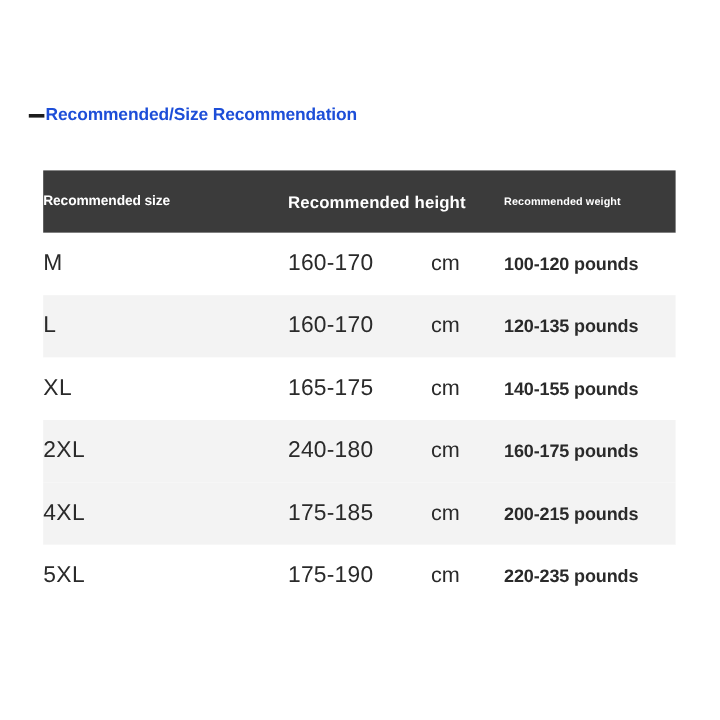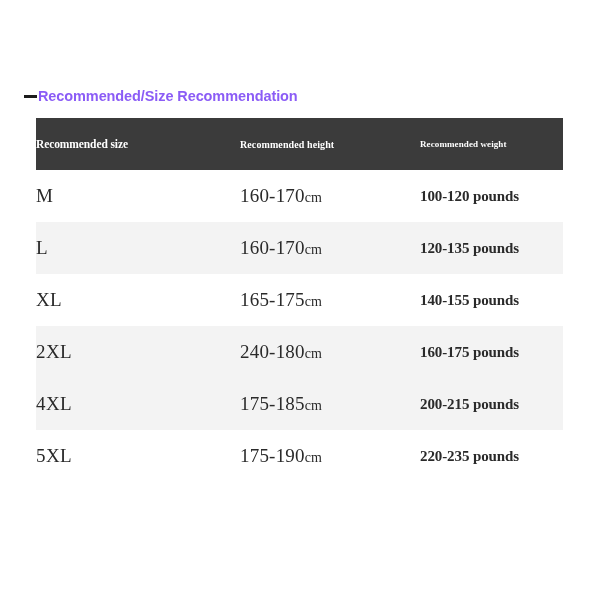--- a/index.html
+++ b/index.html
@@ -33,56 +33,55 @@
     width: 13px;
     height: 3px;
     background: #1c1c1c;
     display: block;
     margin-right: 1px;
     margin-top: 1px;
   }
   .title-text {
     font-size: 14.5px;
     font-weight: bold;
-    color: #8b5cf6;
+    color: #1d4ed8;
     letter-spacing: -0.1px;
     white-space: nowrap;
     text-align: right;
   }
 
   
   .size-table {
     position: absolute;
     left: 36px;
-    top: 118px;
+    top: 142px;
     width: 527px;
     border-collapse: collapse;
     table-layout: fixed;
-    font-family: Liberation Serif, serif;
   }
   .size-table col.c-size   { width: 204px; }
   .size-table col.c-height { width: 180px; }
   .size-table col.c-weight { width: 143px; }
 
   .size-table thead th {
     background: #3b3b3b;
     color: #ffffff;
     height: 52px;
     padding: 0;
     vertical-align: middle;
     text-align: left;
     font-weight: bold;
   }
   th.h-size {
     font-size: 11.5px;
     padding-left: 26px;
     letter-spacing: -0.1px;
   }
   th.h-height {
-    font-size: 10px;
+    font-size: 14px;
     padding-left: 11px;
     letter-spacing: 0.1px;
   }
   th.h-weight {
     font-size: 9px;
     padding-left: 9px;
     letter-spacing: 0.1px;
     margin-left: 43px;
   }
 
@@ -106,22 +105,23 @@
   }
   td.cell-height {
     font-size: 19px;
     font-weight: 400;
     text-align: left;
     padding-left: 11px;
     letter-spacing: 0.2px;
     white-space: nowrap;
   }
   td.cell-height .unit {
-    font-size: 14px;
+    font-size: 18px;
     letter-spacing: 0px;
+    margin-left: 48px;
   }
   td.cell-weight {
     font-size: 15px;
     font-weight: bold;
     text-align: left;
     padding-left: 9px;
     color: #1c1c1c;
     letter-spacing: -0.1px;
     white-space: nowrap;
   }

